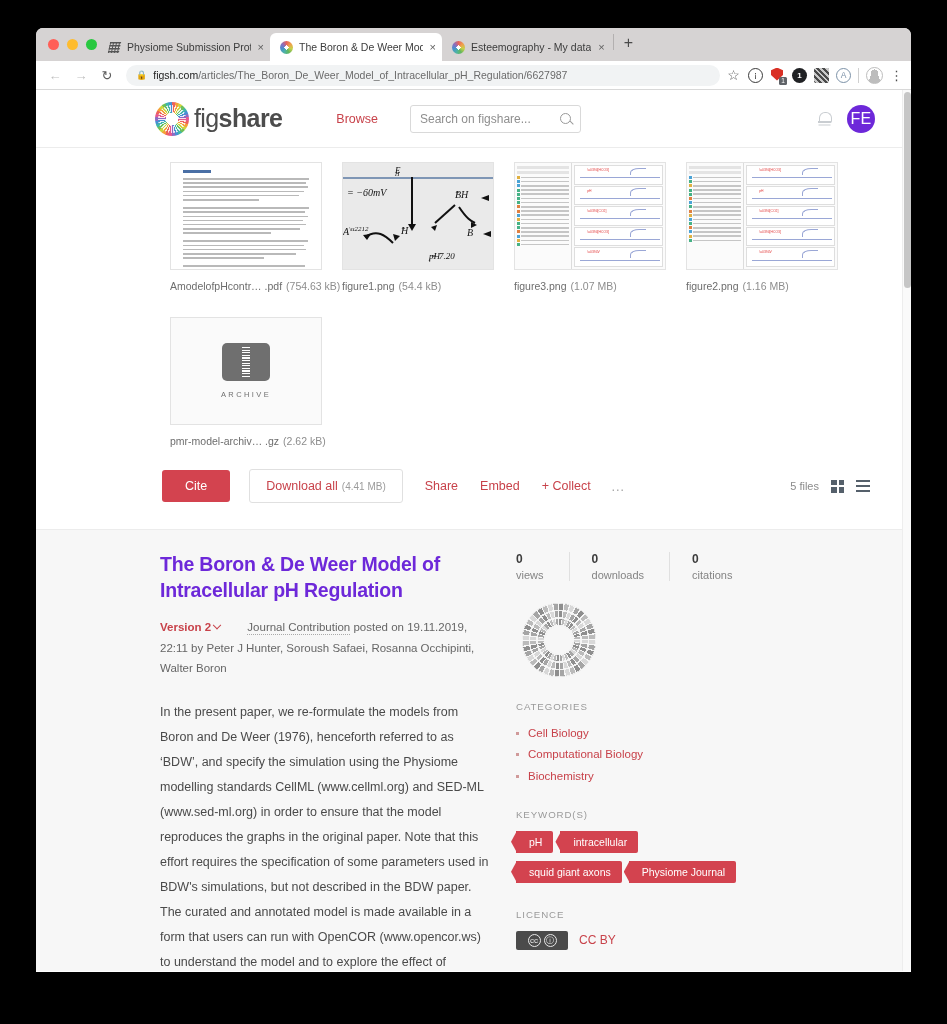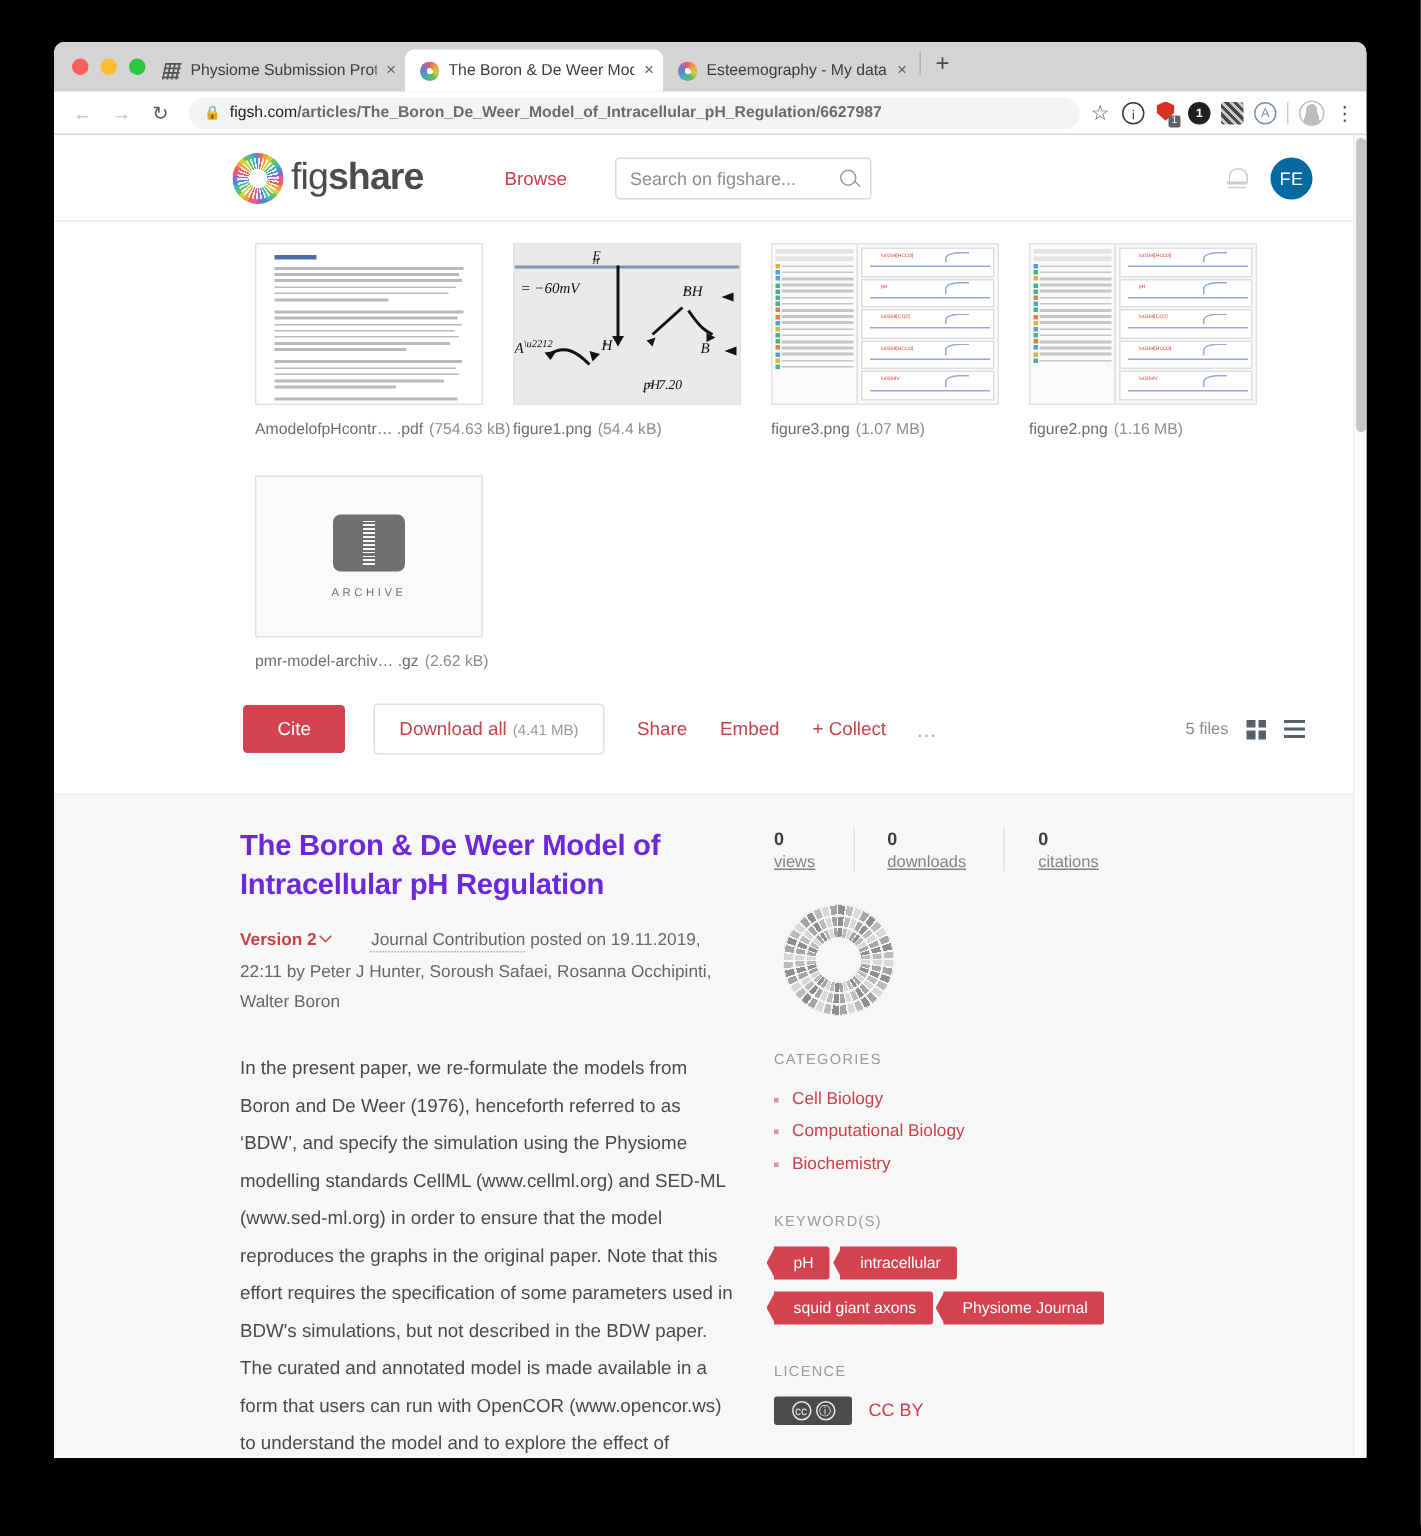--- a/index.html
+++ b/index.html
@@ -98,21 +98,21 @@
   #omnibox {
     flex: 1 1 auto; height: 21px;
     background: #f1f3f4; border-radius: 11px;
     display: flex; align-items: center;
     padding: 0 10px; margin: 0 6px;
     font-size: 10.5px; color: #5a5a5a;
     overflow: hidden; white-space: nowrap;
   }
   #omnibox .lock { margin-right: 6px; font-size: 9px; color: #4d4d4d; }
   #omnibox .u-host { color: #222; }
-  #omnibox .u-path { color: #6b6b6b; font-weight: bold; }
+  #omnibox .u-path { color: #6b6b6b; }
   .tb-icons { display: flex; align-items: center; gap: 7px; padding-right: 2px; }
   .tb-ico { width: 15px; height: 15px; position: relative; display: block; }
 
   .ic-star::before {
     content: "\2606"; position: absolute; inset: 0;
     font-size: 14px; line-height: 15px; text-align: center; color: #5a5a5a;
   }
   .ic-info {
     border: 1.4px solid #3a3a3a; border-radius: 50%;
   }
@@ -226,21 +226,21 @@
     width: 11px; height: 10px; border: 1.5px solid #c9cdd1;
     border-radius: 6px 6px 2px 2px; border-bottom: none;
   }
   .bell::after {
     content: ""; position: absolute; left: 0; top: 10px; width: 13px;
     height: 1.5px; background: #c9cdd1;
     box-shadow: 0 3px 0 -0.5px #c9cdd1;
   }
   .avatar {
     width: 28px; height: 28px; border-radius: 50%;
-    background: #0369a1; color: #fff; font-size: 12px;
+    background: #6d28d9; color: #fff; font-size: 16px;
     display: flex; align-items: center; justify-content: center;
     letter-spacing: 0.3px;
   }
 
   
   #filesarea { background: #fff; padding: 14px 0 0; }
   .file-row { display: flex; padding-left: 134px; }
   .file-card { width: 172px; margin-right: 0; }
   .file-card + .file-card { margin-left: 0; }
   .file-row.r1 .file-card { margin-right: 0; }
@@ -375,21 +375,21 @@
   .sec-label {
     font-size: 9.7px; color: #9a9a9a; letter-spacing: 0.9px;
     margin-top: 31px; margin-bottom: 11px;
   }
 
   
   .stats { display: flex; }
   .stat { padding-right: 25px; margin-right: 22px; border-right: 1px solid #e0e0e0; }
   .stat:last-child { border-right: none; }
   .stat .num { font-size: 12px; color: #3d3d3d; font-weight: bold; }
-  .stat .lbl { font-size: 11px; color: #848484; margin-top: 3px; text-decoration: underline; }
+  .stat .lbl { font-size: 11px; color: #848484; margin-top: 3px; }
   #altmetric {
     width: 74px; height: 74px; margin: 22px 0 0 6px;
     border-radius: 50%;
     background:
       radial-gradient(circle at 50% 50%, #f7f7f7 0 26%, transparent 26%),
       repeating-conic-gradient(from 0deg,
         #8e8e8e 0 7deg, #f7f7f7 7deg 9deg,
         #bbbbbb 9deg 16deg, #f7f7f7 16deg 18deg,
         #d8d8d8 18deg 25deg, #f7f7f7 25deg 27deg,
         #a5a5a5 27deg 34deg, #f7f7f7 34deg 36deg);

